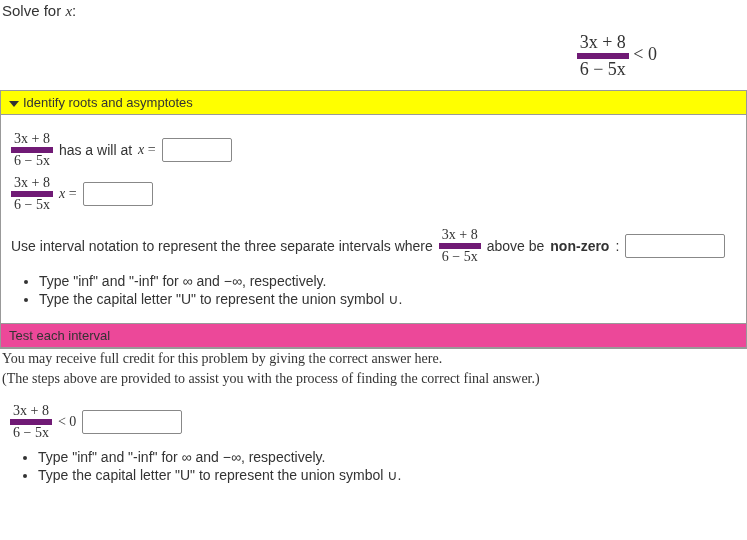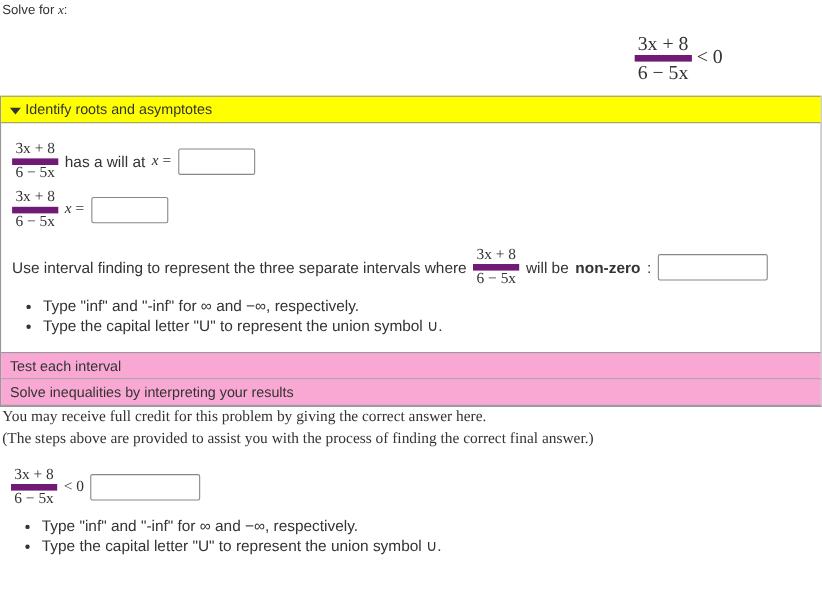--- a/index.html
+++ b/index.html
@@ -6,38 +6,38 @@
   body {
     margin: 0;
     padding: 0;
     font-family: Arial, Helvetica, sans-serif;
     font-size: 14px;
     color: #333;
     width: 747px;
     background: #fff;
   }
   .container { border: 1px solid #999; border-top: none; }
-  .prompt { padding: 2px 2px 6px 2px; font-size: 12px; }
+  .prompt { padding: 2px 2px 6px 2px; font-size: 15px; }
   .main-eq {
     text-align: right;
     padding: 6px 90px 10px 0;
     font-size: 18px;
     font-family: "Times New Roman", serif;
   }
   .frac {
     display: inline-block;
     vertical-align: middle;
     text-align: center;
     font-family: "Times New Roman", serif;
   }
   .frac .num { display: block; padding: 0 3px; }
   .frac .den { display: block; border-top: 6px solid #701a75; padding: 0 3px; }
   .ineq { font-family: "Times New Roman", serif; }
   .section-header {
-    background: #f9a8d4;
+    background: #ec4899;
     border-top: 1px solid #999;
     border-bottom: 1px solid #999;
     padding: 4px 8px;
     font-size: 13px;
     color: #333;
   }
   .section-header.yellow { background: #ffff00; }
   .section-body { padding: 10px 10px 14px 10px; }
   .line {
     display: flex;
@@ -107,44 +107,41 @@
     <div class="line">
       <span class="frac">
         <span class="num serif">3x + 8</span>
         <span class="den serif">6 − 5x</span>
       </span>
       <span class="serif"><span class="italic-var">x</span> =</span>
       <input type="text" value="" style="">
     </div>
 
     <div class="line" style="margin-top:14px;">
-      <span>Use interval finding to represent the three separate intervals where </span>
+      <span>Use interval notation to represent the three separate intervals where </span>
       <span class="frac">
         <span class="num serif">3x + 8</span>
         <span class="den serif">6 − 5x</span>
       </span>
-      <span> will be </span>
+      <span> above be </span>
         <b>non-zero</b>
         <span>:</span>
       <input type="text" class="wide" value="" style="">
     </div>
 
     <ul class="hints">
       <li>Type "inf" and "-inf" for ∞ and −∞, respectively.</li>
       <li>Type the capital letter "U" to represent the union symbol ∪.</li>
     </ul>
   </div>
 
   <div class="section-header">
     <span>Test each interval</span>
   </div>
 
-  <div class="section-header" style="border-top:none;">
-    <span>Solve inequalities by interpreting your results</span>
-  </div>
 
 </div>
 
 <div class="note">You may receive full credit for this problem by giving the correct answer here.</div>
 <div class="note">(The steps above are provided to assist you with the process of finding the correct final answer.)</div>
 
 <div class="final-body">
   <div class="line">
     <span class="frac">
       <span class="num serif">3x + 8</span>

